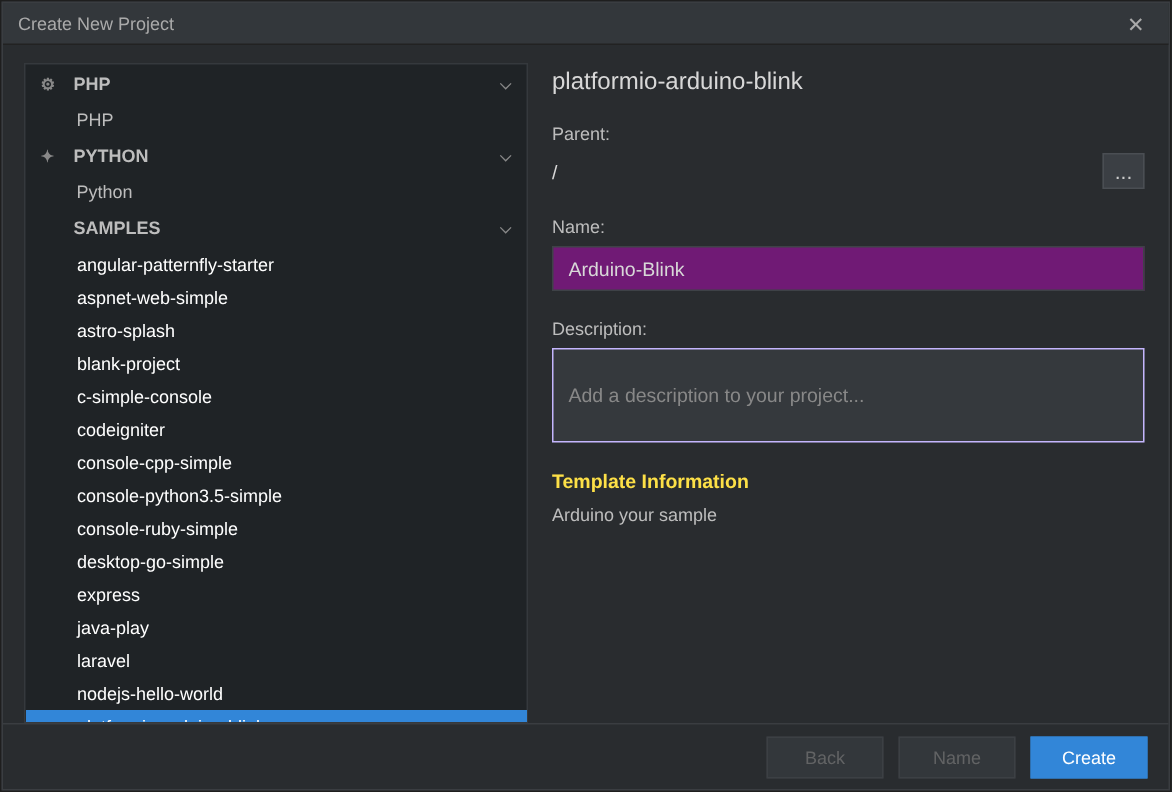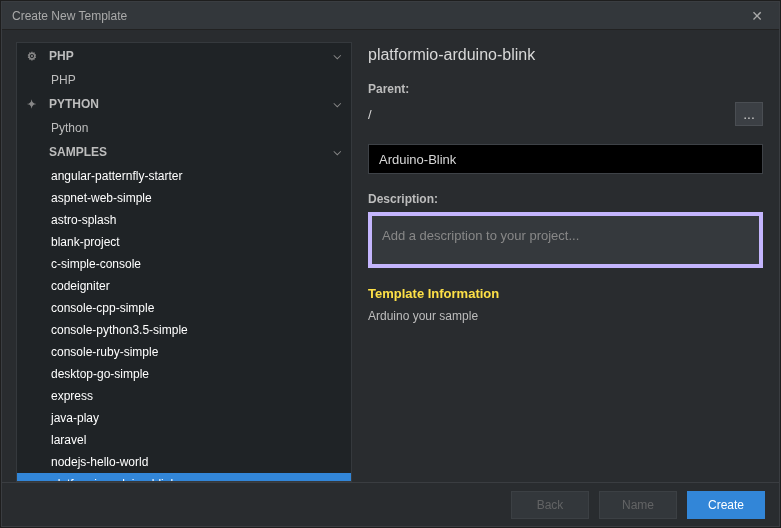--- a/index.html
+++ b/index.html
@@ -12,43 +12,43 @@
 .left { width: 336px; background: #1f2326; border: 1px solid #35393d; display: flex; flex-direction: column; overflow: hidden; }
 .right { flex: 1; padding: 4px 2px 0 0; }
 .cat-header { display: flex; align-items: center; height: 26px; padding: 0 10px; cursor: pointer; color: #bdbdbd; font-weight: bold; font-size: 12px; }
 .cat-header .icon { width: 16px; margin-right: 6px; font-size: 11px; color: #888; }
 .cat-header .chev { margin-left: auto; font-size: 10px; color: #888; }
 .cat-child { height: 22px; display: flex; align-items: center; padding-left: 34px; color: #bdbdbd; font-size: 12px; cursor: pointer; }
 .list { flex: 1; overflow-y: auto; }
 .list-item { height: 22px; display: flex; align-items: center; padding-left: 34px; color: #ffffff; font-size: 12px; cursor: pointer; }
 .list-item.selected { background: #3286d8; color: #fff; }
 .heading { font-size: 16px; color: #d8d8d8; margin-bottom: 18px; }
-.field-label { font-size: 12px; color: #bdbdbd; font-weight: bold; margin-bottom: 6px; }
+.field-label { font-size: 12px; color: #bdbdbd; font-weight: normal; margin-bottom: 6px; }
 .parent-row { display: flex; align-items: center; gap: 8px; margin-bottom: 18px; }
 .parent-val { flex: 1; color: #d8d8d8; font-size: 13px; }
 .browse-btn { width: 28px; height: 24px; background: #3b3f44; border: 1px solid #4a4e53; color: #ccc; font-size: 14px; display: flex; align-items: center; justify-content: center; cursor: pointer; }
-.input-wrap { background: #000000; border: 1px solid #3e4247; height: 30px; display: flex; align-items: center; padding: 0 10px; margin-bottom: 18px; }
+.input-wrap { background: #701a75; border: 1px solid #3e4247; height: 30px; display: flex; align-items: center; padding: 0 10px; margin-bottom: 18px; }
 .input-wrap input { background: transparent; border: none; outline: none; color: #d8d8d8; font-size: 13px; width: 100%; }
-.textarea-wrap { background: #35393d; border: 4px solid #c4b5fd; min-height: 56px; padding: 12px 10px; margin-bottom: 18px; color: #888; font-size: 13px; }
+.textarea-wrap { background: #35393d; border: 1px solid #c4b5fd; min-height: 56px; padding: 23px 10px; margin-bottom: 18px; color: #888; font-size: 13px; }
 .section-title { font-size: 13px; font-weight: bold; color: #fde047; margin-bottom: 8px; }
 .template-desc { font-size: 12px; color: #bdbdbd; }
 .footer { height: 44px; border-top: 1px solid #3a3d41; display: flex; align-items: center; justify-content: flex-end; padding: 12px 14px; gap: 10px; }
 .btn { height: 28px; min-width: 78px; border: 1px solid #4a4e53; background: #3b3f44; color: #888; font-size: 12px; display: flex; align-items: center; justify-content: center; cursor: pointer; }
 .btn.disabled { opacity: 0.6; cursor: default; }
 .btn.primary { background: #3286d8; border-color: #3286d8; color: #fff; }
 .list::-webkit-scrollbar { width: 10px; }
 .list::-webkit-scrollbar-track { background: #1f2326; }
 .list::-webkit-scrollbar-thumb { background: #3b3f44; }
 </style>
 </head>
 <body>
 
 <div class="dialog">
   <div class="titlebar">
-    <span class="titlebar-title">Create New Template</span>
+    <span class="titlebar-title">Create New Project</span>
     <span class="close-x">✕</span>
   </div>
 
   <div class="content">
 
     <div class="left">
       <div id="cats">
           <div class="cat-header">
             <span class="icon">⚙</span>
             <span>PHP</span>
@@ -88,20 +88,21 @@
 
     <div class="right">
       <div class="heading">platformio-arduino-blink</div>
 
       <div class="field-label">Parent:</div>
       <div class="parent-row">
         <div class="parent-val">/</div>
         <div class="browse-btn">...</div>
       </div>
 
+      <div class="field-label">Name:</div>
       <div class="input-wrap">
         <input type="text" value="Arduino-Blink" style="">
       </div>
 
       <div class="field-label">Description:</div>
       <div class="textarea-wrap">Add a description to your project...</div>
 
       <div class="section-title">Template Information</div>
       <div class="template-desc">Arduino your sample</div>
     </div>

